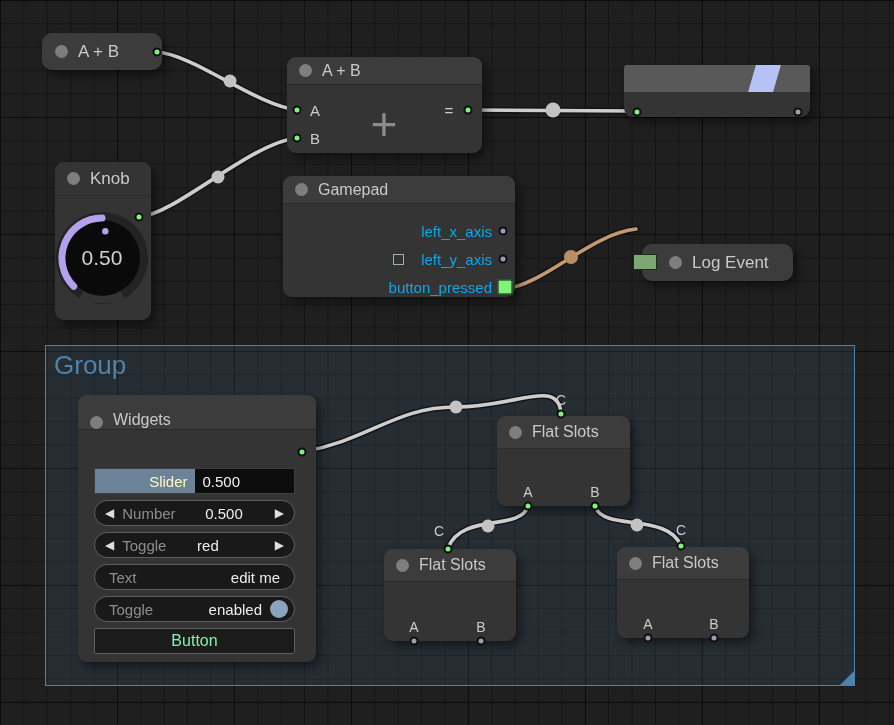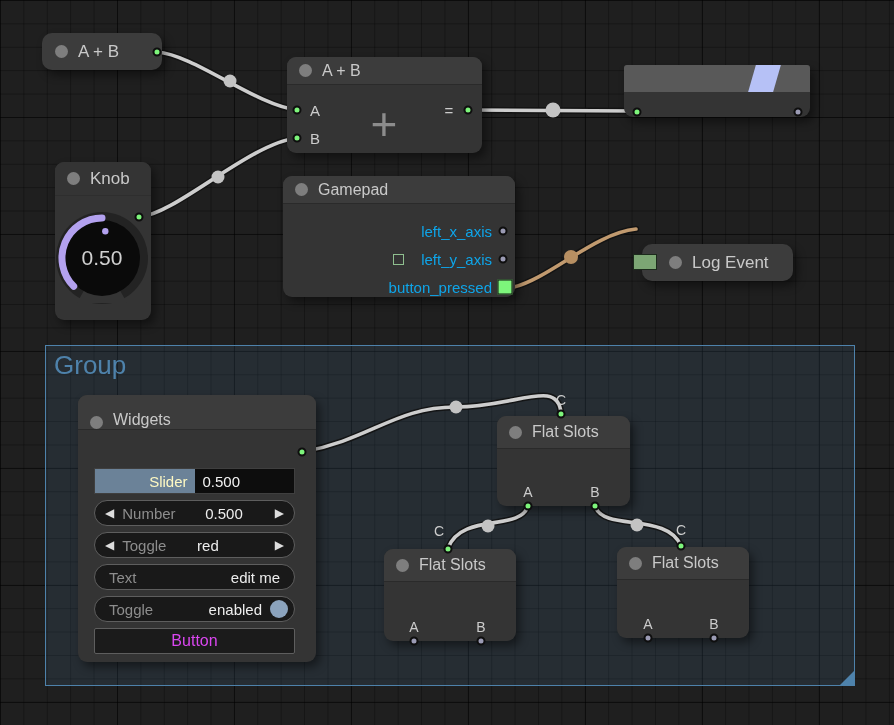--- a/index.html
+++ b/index.html
@@ -41,21 +41,21 @@
   .wrow{position:absolute;left:16px;width:201px;height:26px;font-size:15px;}
   .pill{display:flex;align-items:center;border:1px solid #5e5e5e;border-radius:13px;
     background:#191919;height:100%;padding:0 10px;color:#8d8d8d;}
   .pill .val{color:#ededed;margin-left:auto;}
   .arrow{color:#dddddd;font-size:12px;}
   .sliderw{display:flex;height:100%;border:1px solid #3f3f3f;background:#0d0d0d;}
   .slider-fill{width:50%;background:var(--slider-fill);color:#fef9c3;display:flex;
     align-items:center;justify-content:flex-end;padding-right:7px;}
   .slider-val{flex:1;color:#f2f2f2;display:flex;align-items:center;padding-left:8px;}
   .btnw{display:flex;align-items:center;justify-content:center;height:100%;
-    border:1px solid #5e5e5e;background:#1b1b1b;color:#d946ef;font-size:16px;border-radius:2px;}
+    border:1px solid #5e5e5e;background:#1b1b1b;color:#86efac;font-size:16px;border-radius:2px;}
   .togglec{width:18px;height:18px;border-radius:50%;background:var(--toggle-on);margin-left:8px;}
   .gp-label{position:absolute;font-size:15px;color:#0ea5e9;transform:translateY(-50%);
     right:23px;text-align:right;white-space:nowrap;}
   .hollow-sq{position:absolute;width:11px;height:11px;border:1.5px solid #8fbf8f;}
   .band{position:absolute;left:0;top:0;width:100%;height:27px;background:#595959;
     border-radius:3px 3px 0 0;overflow:hidden;}
   .para{position:absolute;left:128px;top:0;width:25px;height:27px;
     background:var(--shape-fill);transform:skewX(-16deg);}
   .evsq{position:absolute;background:#7ca674;border:1px solid #1c2b1c;}
 </style>

